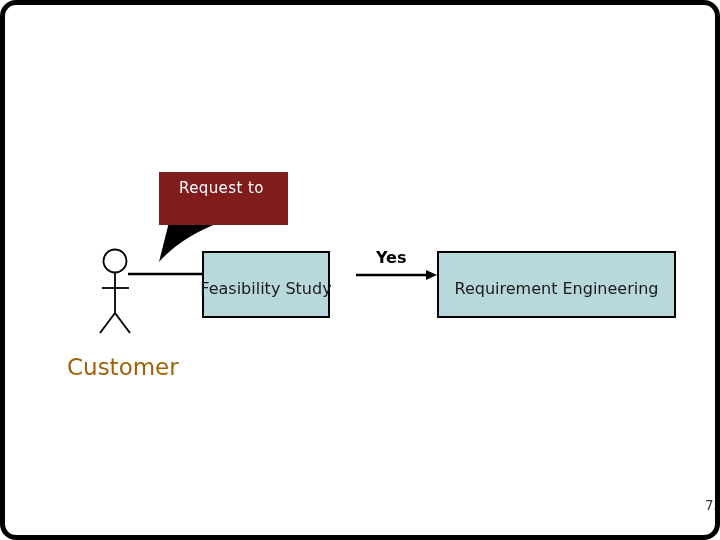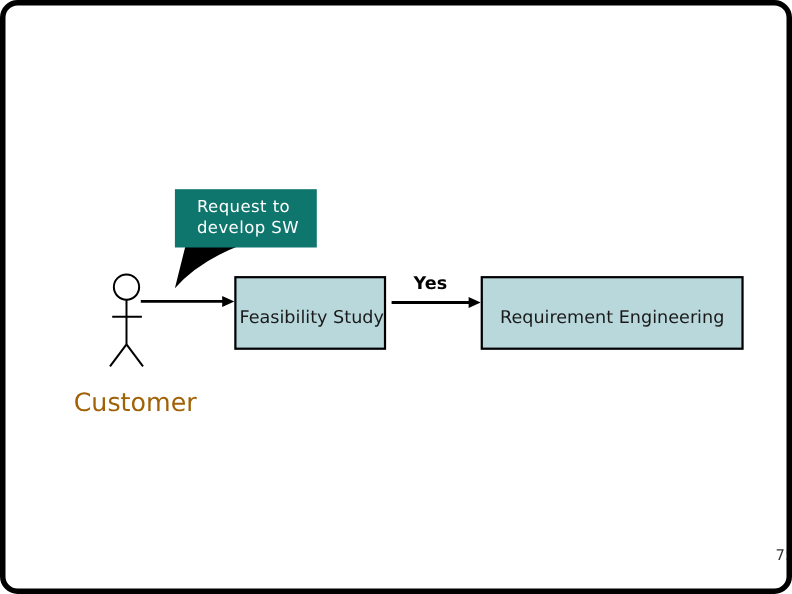--- a/index.html
+++ b/index.html
@@ -12,38 +12,38 @@
     border-radius:16px;
     overflow:hidden;
     font-family:"DejaVu Sans", sans-serif;
     color:#000000;
   }
   .overlay-svg { position:absolute; left:0; top:0; width:720px; height:540px; }
 
   .callout {
     position:absolute; left:154px; top:167px;
     width:129px; height:53px;
-    background:#0f766e; color:#ffffff;
+    background:#7f1d1d; color:#ffffff;
     box-sizing:border-box;
     padding:7px 0 0 20px;
     font-size:15px; line-height:19px; letter-spacing:0.4px;
     white-space:nowrap;
   }
 
   .process-box {
     position:absolute; top:246px; height:67px;
     box-sizing:border-box;
     background:#b9d8dc;
     border:2px solid #000000;
     display:flex; align-items:center; justify-content:center;
     font-size:16px; color:#1a1a1a;
     padding-top:7px;
     white-space:nowrap;
   }
-  .box-feasibility  { left:208px; width:138px;justify-content:flex-end; }
+  .box-feasibility  { left:197px; width:128px; }
   .box-requirement  { left:432px; width:239px; }
 
   .arrow-label {
     position:absolute; left:371px; top:243px;
     font-size:16px; font-weight:600; color:#000000;
   }
 
   .actor-label {
     position:absolute; left:62px; top:349px;
     font-size:23px; color:#a16207;
@@ -77,21 +77,20 @@
     </g>
 
     <g>
       <line x1="351" y1="270" x2="422" y2="270" stroke="#000000" stroke-width="2.6"></line>
       <polygon points="421,265 421,275 432,270" fill="#000000"></polygon>
     </g>
   </svg>
 
   <div class="callout">
     <div>Request to</div>
-    <div>develop SW</div>
   </div>
 
   <div class="process-box box-feasibility">
     <span>Feasibility Study</span>
   </div>
 
   <div class="process-box box-requirement">
     <span>Requirement Engineering</span>
   </div>
 

